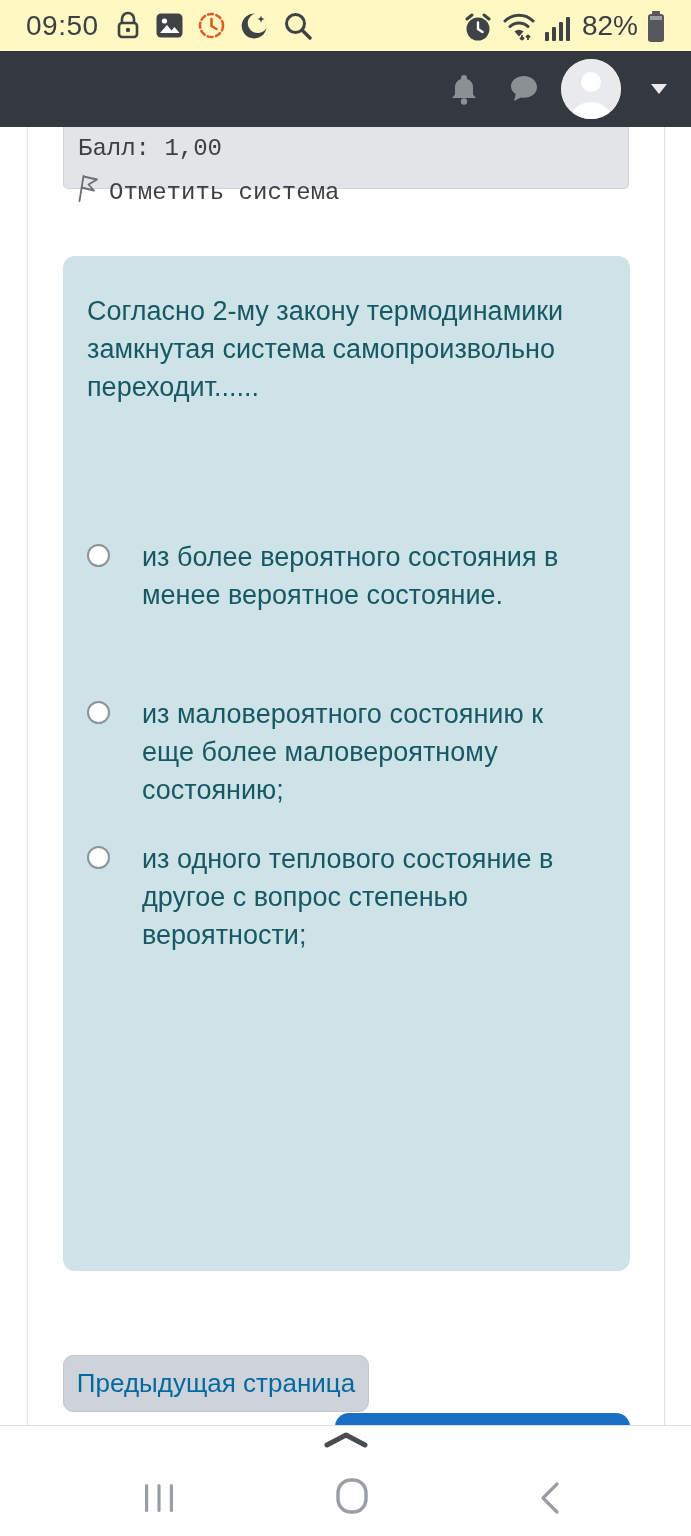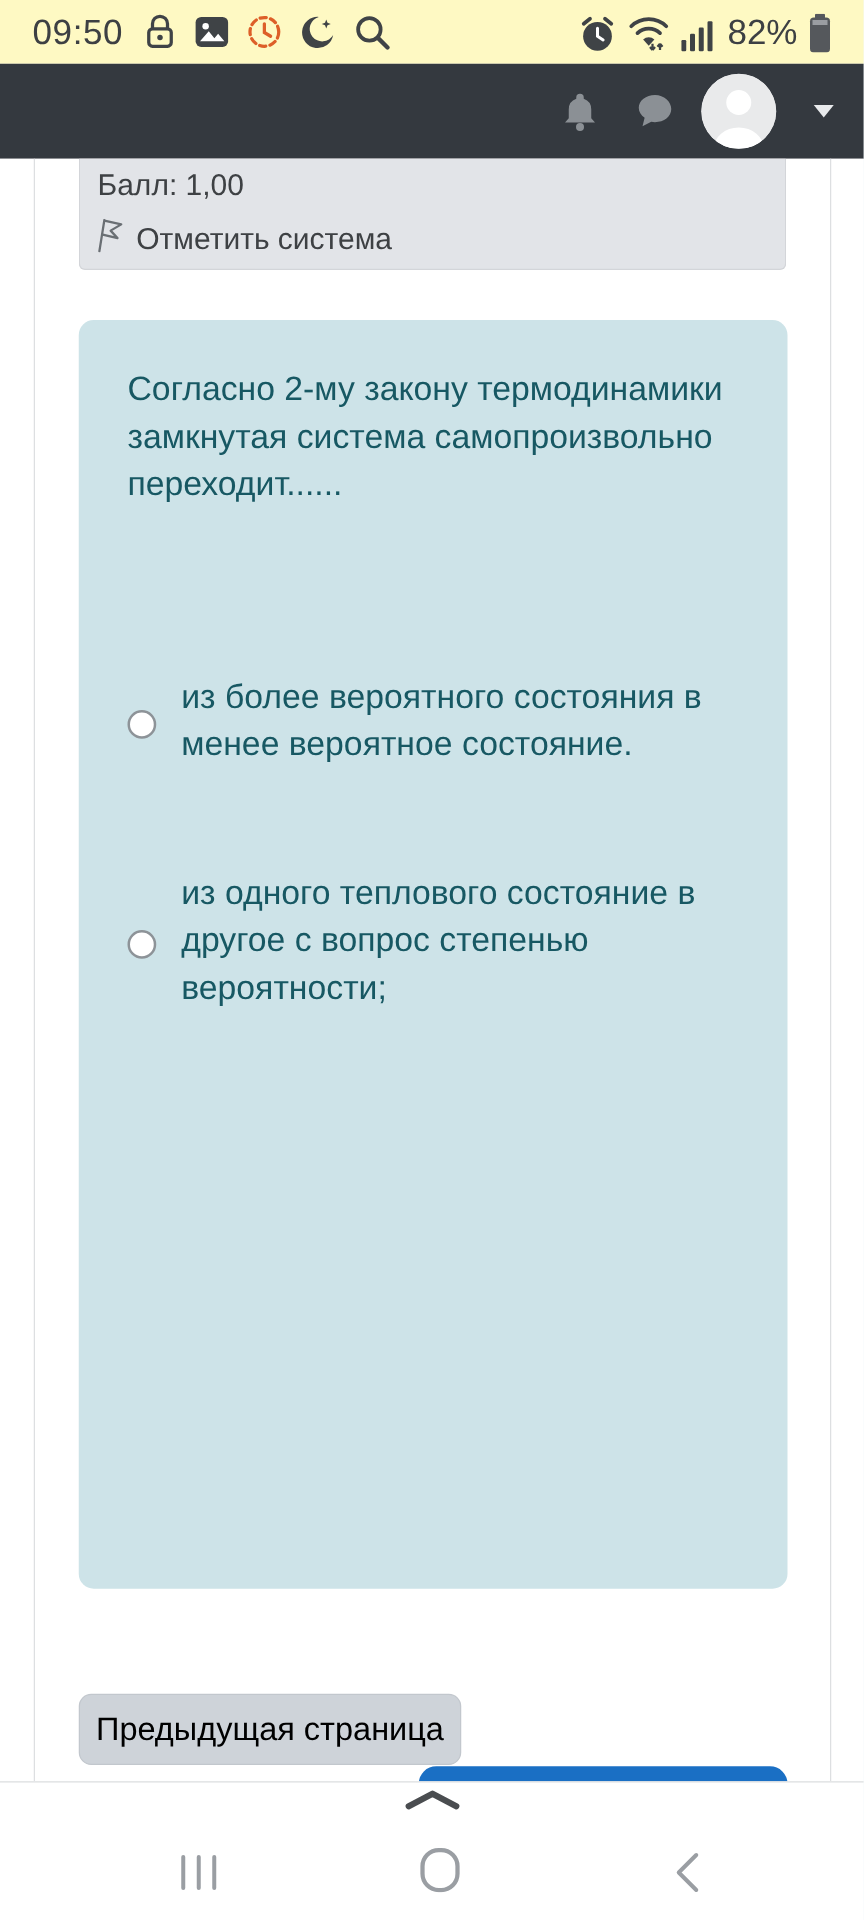--- a/index.html
+++ b/index.html
@@ -45,51 +45,51 @@
     position:absolute; top:127px; left:0; width:691px; height:1298px;
     background:#ffffff;
   }
   .card-border-left, .card-border-right {
     position:absolute; top:0; bottom:0; width:1px; background:#dddfe1;
   }
   .card-border-left { left:27px; }
   .card-border-right { left:664px; }
 
   .info-box {
-    position:absolute; top:0; left:63px; width:566px; height:89px;
+    position:absolute; top:0; left:63px; width:566px; height:62px;
     background:#e2e4e8; border:1px solid #d3d5d9; border-top:none;
     border-radius:0 0 5px 5px; padding:7px 26px 0 14px;
-    color:#3e4144; font-size:24px;
+    color:#3e4144; font-size:24px;font-family:Liberation Mono, monospace;
   }
   .info-points { line-height:30px; }
   .info-flag-row { display:flex; align-items:center; gap:10px; margin-top:11px; cursor:pointer; }
 
   .question-box {
     position:absolute; top:129px; left:63px; width:567px; height:1015px;
     background:#cde3e8; border-radius:12px;
-    padding:36px 30px 0 39px; color:#175863;
+    padding:36px 30px 0 24px; color:#175863;
   }
   .q-text { font-size:27px; line-height:38px; margin-bottom:132px; max-width:505px; }
   .q-prompt { font-size:27px; line-height:38px; margin-bottom:12px; }
 
-  .option { display:flex; align-items:center; gap:20px; }
+  .option { display:flex; align-items:flex-start; gap:32px; }
   .option .radio {
     flex:none; width:23px; height:23px; border-radius:50%;
     background:#ffffff; border:2px solid #8d9398; margin-top:6px; cursor:pointer;
   }
   .option .opt-label {
     font-size:27px; line-height:38px; max-width:455px; cursor:pointer;
   }
   .opt-gap-lg { margin-bottom:81px; }
   .opt-gap-sm { margin-bottom:31px; }
 
   .prev-button {
     position:absolute; top:1228px; left:63px; width:306px; height:57px;
     background:#ced3d9; border:1px solid #c2c7cd; border-radius:10px;
-    font-size:26px; color:#000000; display:flex; align-items:center; justify-content:center;
+    font-size:26px; color:#0369a1; display:flex; align-items:center; justify-content:center;
     font-family:"Liberation Sans", sans-serif; cursor:pointer;
   }
   .next-button-partial {
     position:absolute; top:1286px; left:335px; width:295px; height:14px;
     background:#1a6fc4; border-radius:14px 14px 0 0; cursor:pointer;
   }
 
   
   .bottom-sheet {
     position:absolute; top:1425px; left:0; width:691px; height:111px;
@@ -219,20 +219,24 @@
       <span>Отметить система</span>
     </div>
   </div>
 
   <div class="question-box">
     <div class="q-text">Согласно 2-му закону термодинамики замкнутая система самопроизвольно переходит......</div>
 
     <div class="option opt-gap-lg">
       <span class="radio"></span>
       <span class="opt-label">из более вероятного состояния в менее вероятное состояние.</span>
+    </div>
+    <div class="option opt-gap-sm">
+      <span class="radio"></span>
+      <span class="opt-label">из маловероятного состоянию к еще более маловероятному состоянию;</span>
     </div>
     <div class="option">
       <span class="radio"></span>
       <span class="opt-label">из одного теплового состояние в другое с вопрос степенью вероятности;</span>
     </div>
   </div>
 
   <div class="prev-button">Предыдущая страница</div>
   <div class="next-button-partial"></div>
 </div>

